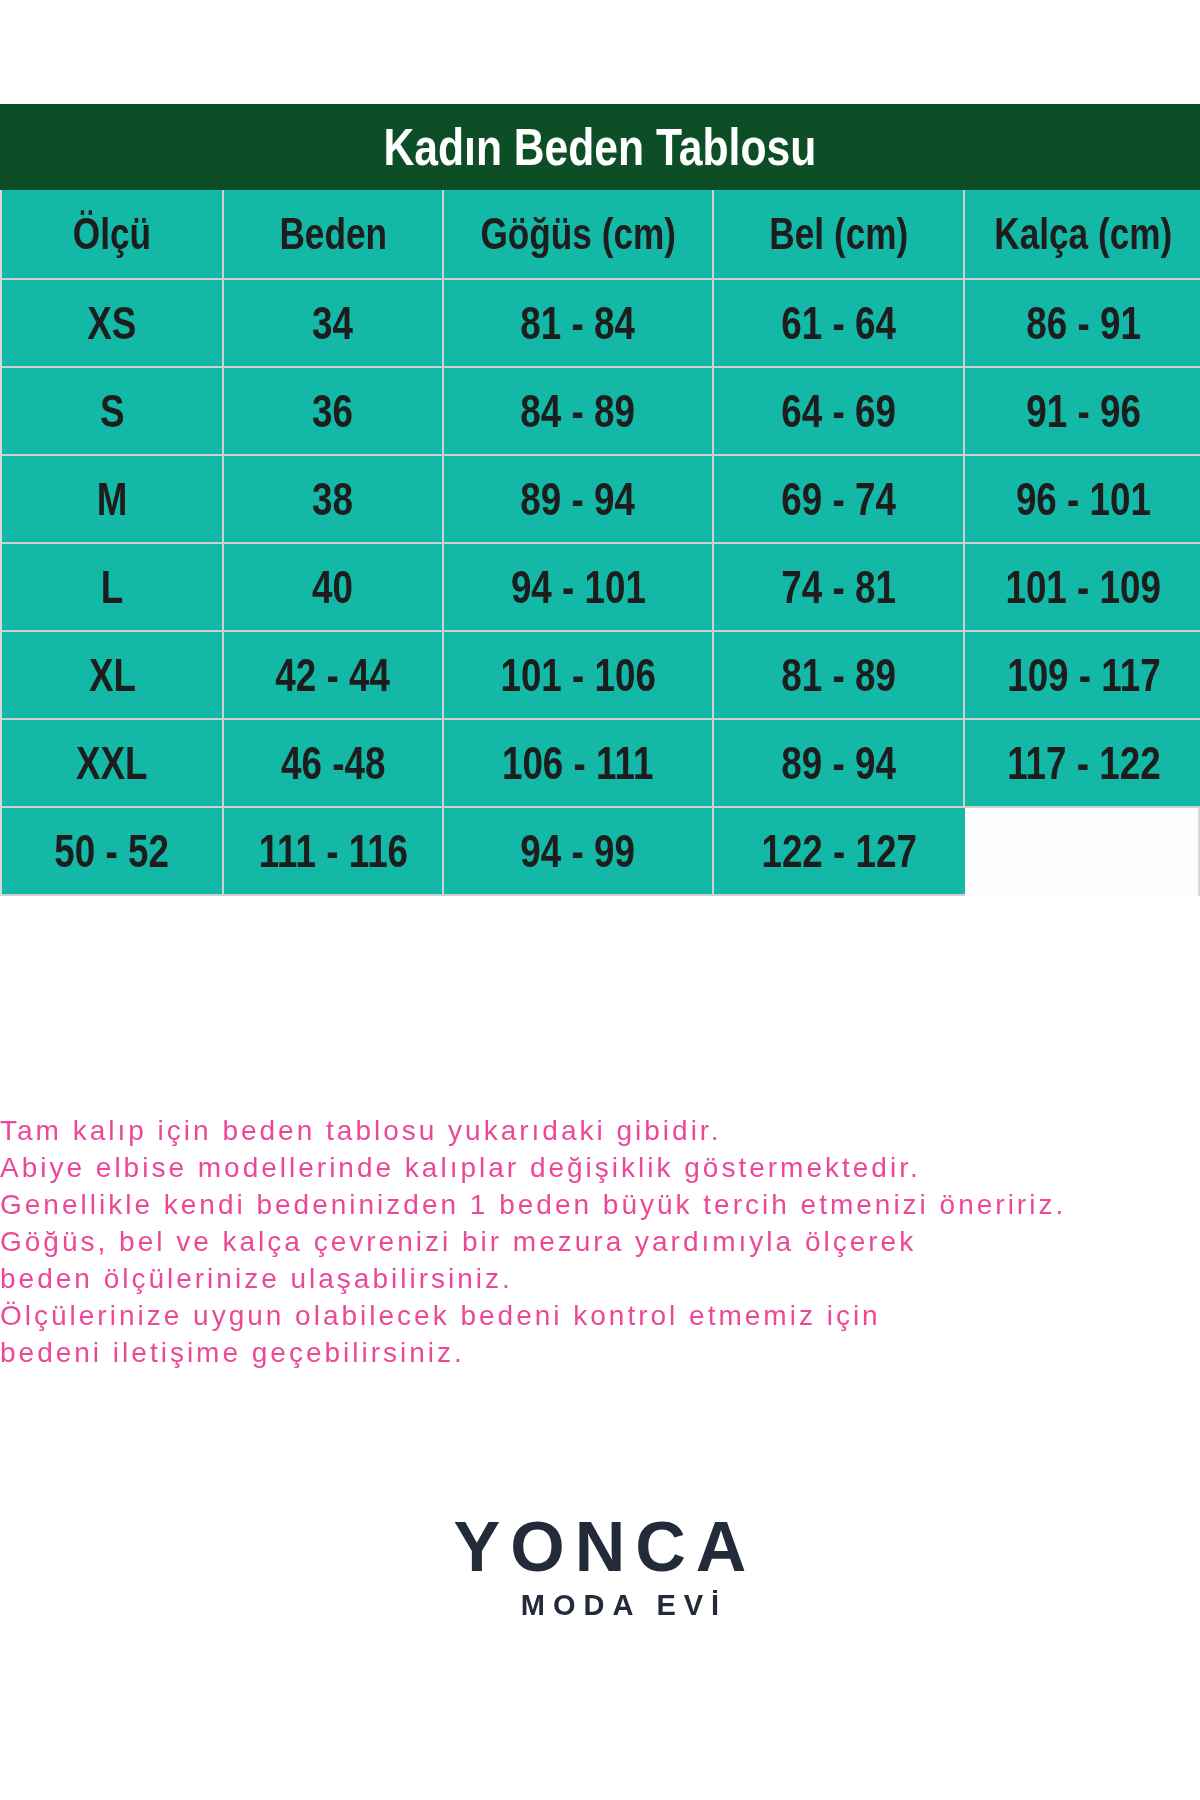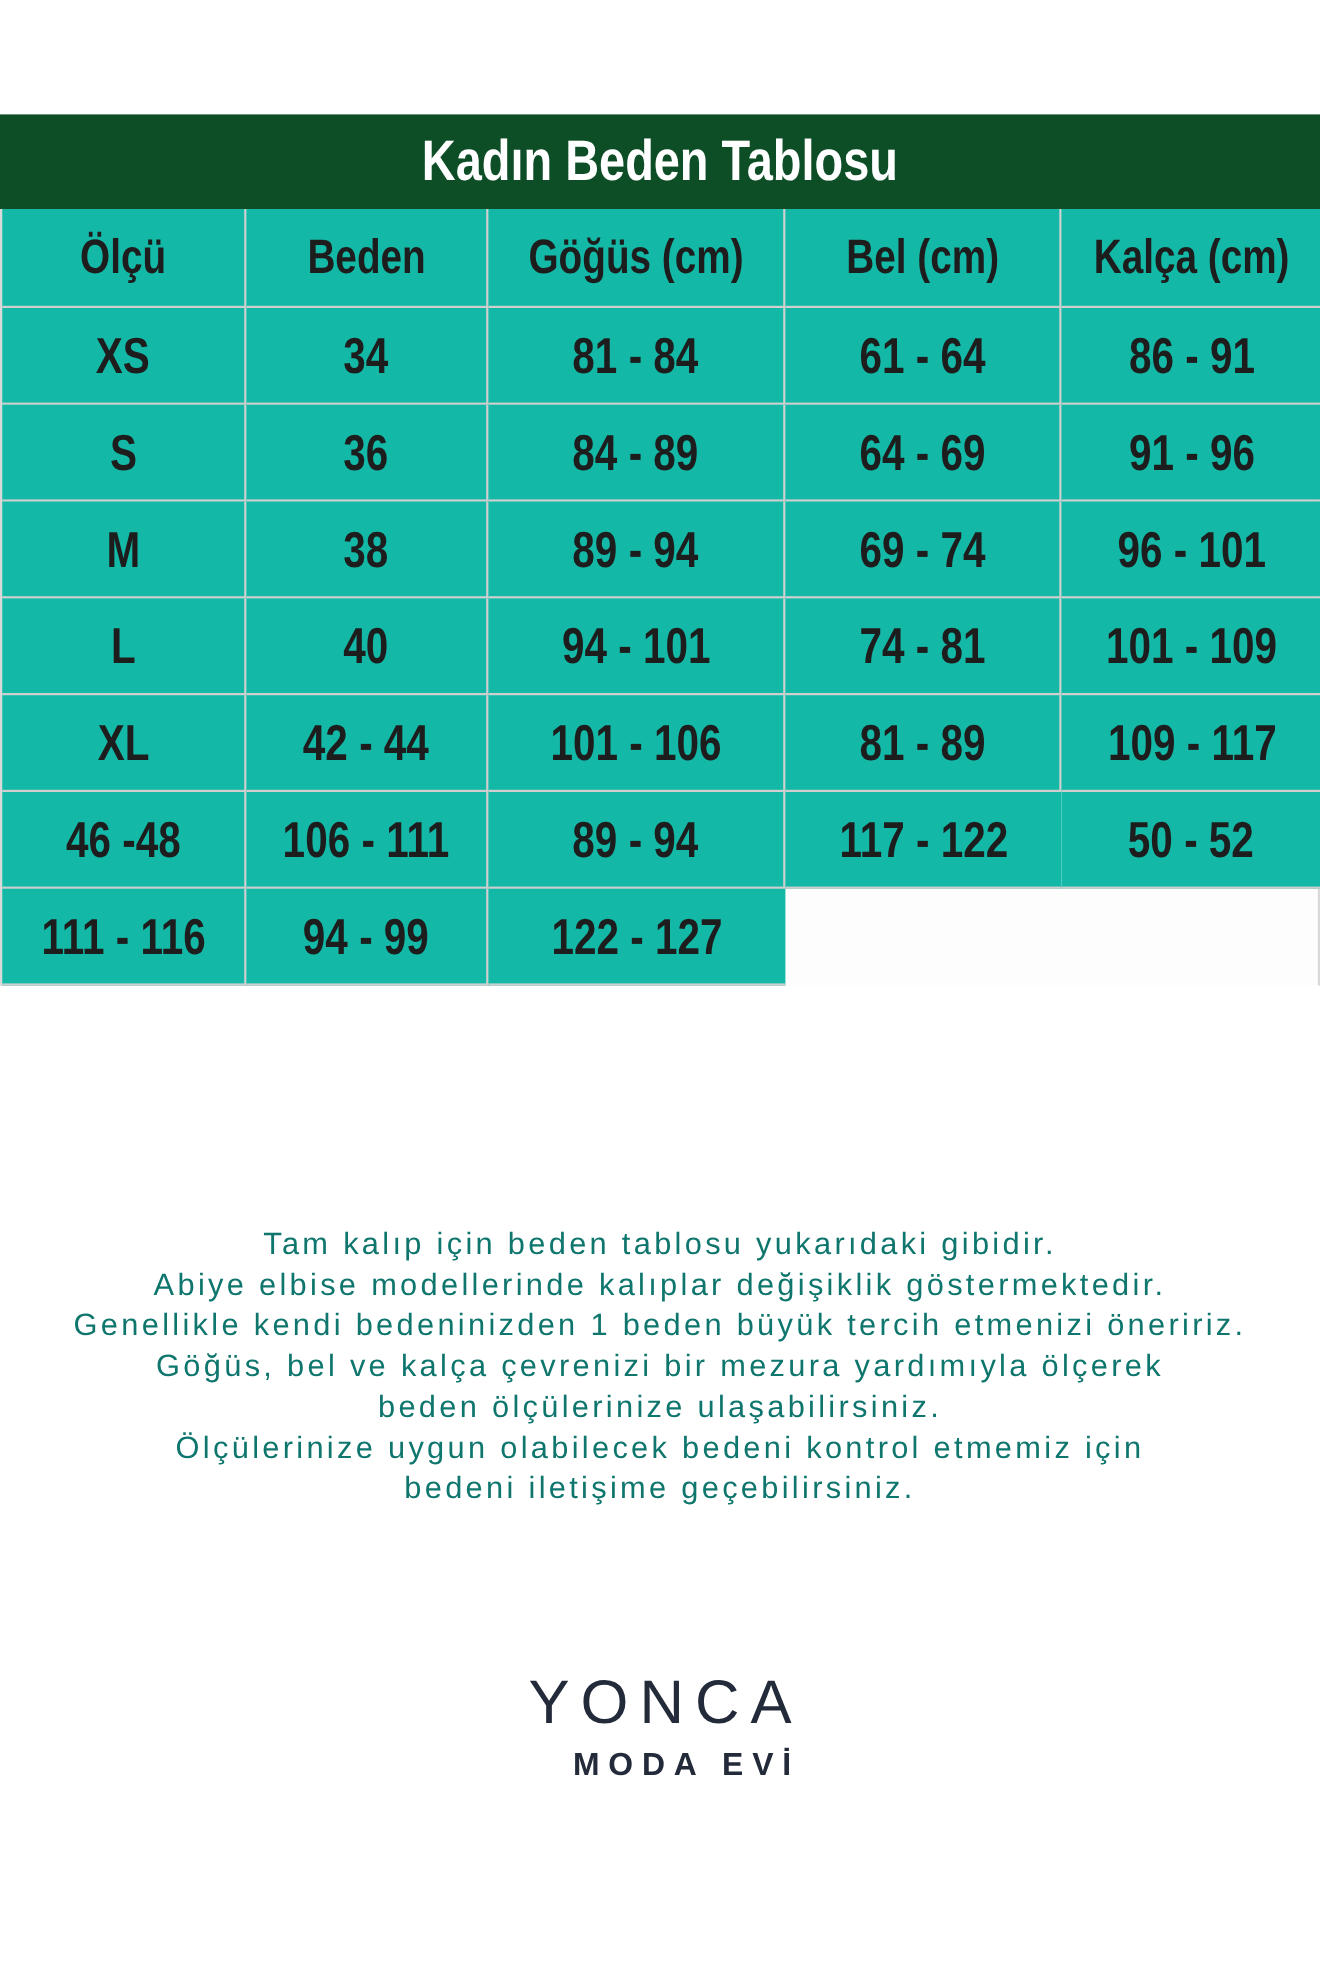--- a/index.html
+++ b/index.html
@@ -68,41 +68,40 @@
   .cell.head .cell-text {
     font-size: 44px;
   }
 
   
   .note {
     position: absolute;
     top: 1112px;
     left: 0;
     width: 1200px;
-    text-align: center;
-    color: #0f766e;
+    color: #ec4899;
     font-size: 28px;
     font-weight: 400;
     line-height: 37px;
     letter-spacing: 3px;
   }
   .note .note-line { white-space: nowrap; }
 
   
   .logo {
     position: absolute;
     top: 1514px;
     left: 0;
     width: 1200px;
     text-align: center;
     color: #232b3a;
   }
   .logo .logo-name {
-    font-size: 56px;
-    font-weight: 400;
+    font-size: 70px;
+    font-weight: 700;
     letter-spacing: 10px;
     line-height: 66px;
     text-indent: 10px; 
   }
   .logo .logo-sub {
     margin-top: 10px;
     font-size: 29px;
     font-weight: 700;
     letter-spacing: 8px;
     line-height: 30px;
@@ -212,20 +211,23 @@
       <div class="cell">
           <span class="cell-text">101 - 106</span>
         </div>
       <div class="cell">
           <span class="cell-text">81 - 89</span>
         </div>
       <div class="cell last-col">
           <span class="cell-text">109 - 117</span>
         </div>
 
+      <div class="cell">
+          <span class="cell-text">XXL</span>
+        </div>
       <div class="cell">
           <span class="cell-text">46 -48</span>
         </div>
       <div class="cell">
           <span class="cell-text">106 - 111</span>
         </div>
       <div class="cell">
           <span class="cell-text">89 - 94</span>
         </div>
       <div class="cell last-col">

